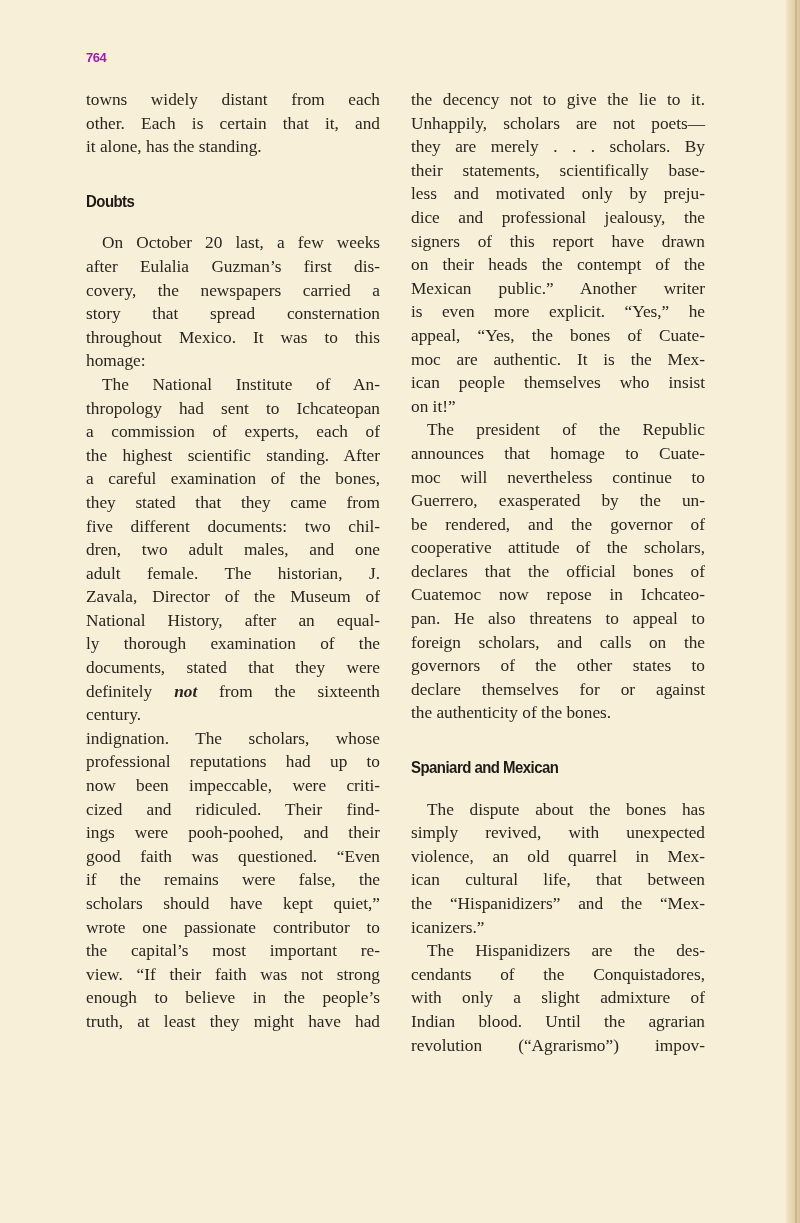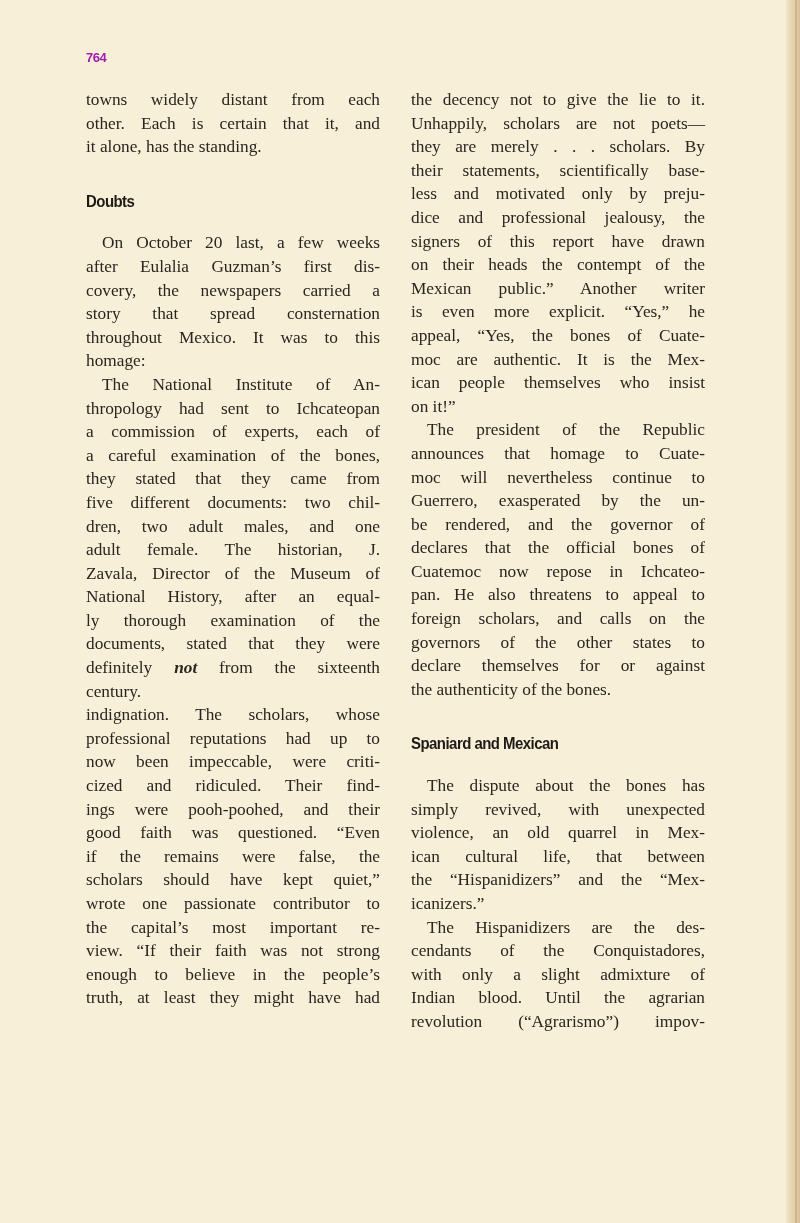--- a/index.html
+++ b/index.html
@@ -71,20 +71,21 @@
     <span class="line">covery, the newspapers carried a</span>
     <span class="line">story that spread consternation</span>
     <span class="line">throughout Mexico. It was to this</span>
     <span class="line last">homage:</span>
   </div>
 
   <div>
     <span class="line indent">The National Institute of An-</span>
     <span class="line">thropology had sent to Ichcateopan</span>
     <span class="line">a commission of experts, each of</span>
+    <span class="line">the highest scientific standing. After</span>
     <span class="line">a careful examination of the bones,</span>
     <span class="line">they stated that they came from</span>
     <span class="line">five different documents: two chil-</span>
     <span class="line">dren, two adult males, and one</span>
     <span class="line">adult female. The historian, J.</span>
     <span class="line">Zavala, Director of the Museum of</span>
     <span class="line">National History, after an equal-</span>
     <span class="line">ly thorough examination of the</span>
     <span class="line">documents, stated that they were</span>
     <span class="line"><span>definitely </span><em>not</em><span> from the sixteenth</span></span>
@@ -125,20 +126,21 @@
     <span class="line">ican people themselves who insist</span>
     <span class="line last">on it!”</span>
   </div>
 
   <div>
     <span class="line indent">The president of the Republic</span>
     <span class="line">announces that homage to Cuate-</span>
     <span class="line">moc will nevertheless continue to</span>
     <span class="line">Guerrero, exasperated by the un-</span>
     <span class="line">be rendered, and the governor of</span>
+    <span class="line">cooperative attitude of the scholars,</span>
     <span class="line">declares that the official bones of</span>
     <span class="line">Cuatemoc now repose in Ichcateo-</span>
     <span class="line">pan. He also threatens to appeal to</span>
     <span class="line">foreign scholars, and calls on the</span>
     <span class="line">governors of the other states to</span>
     <span class="line">declare themselves for or against</span>
     <span class="line last">the authenticity of the bones.</span>
   </div>
 
   <div class="gap-before-heading"></div>

